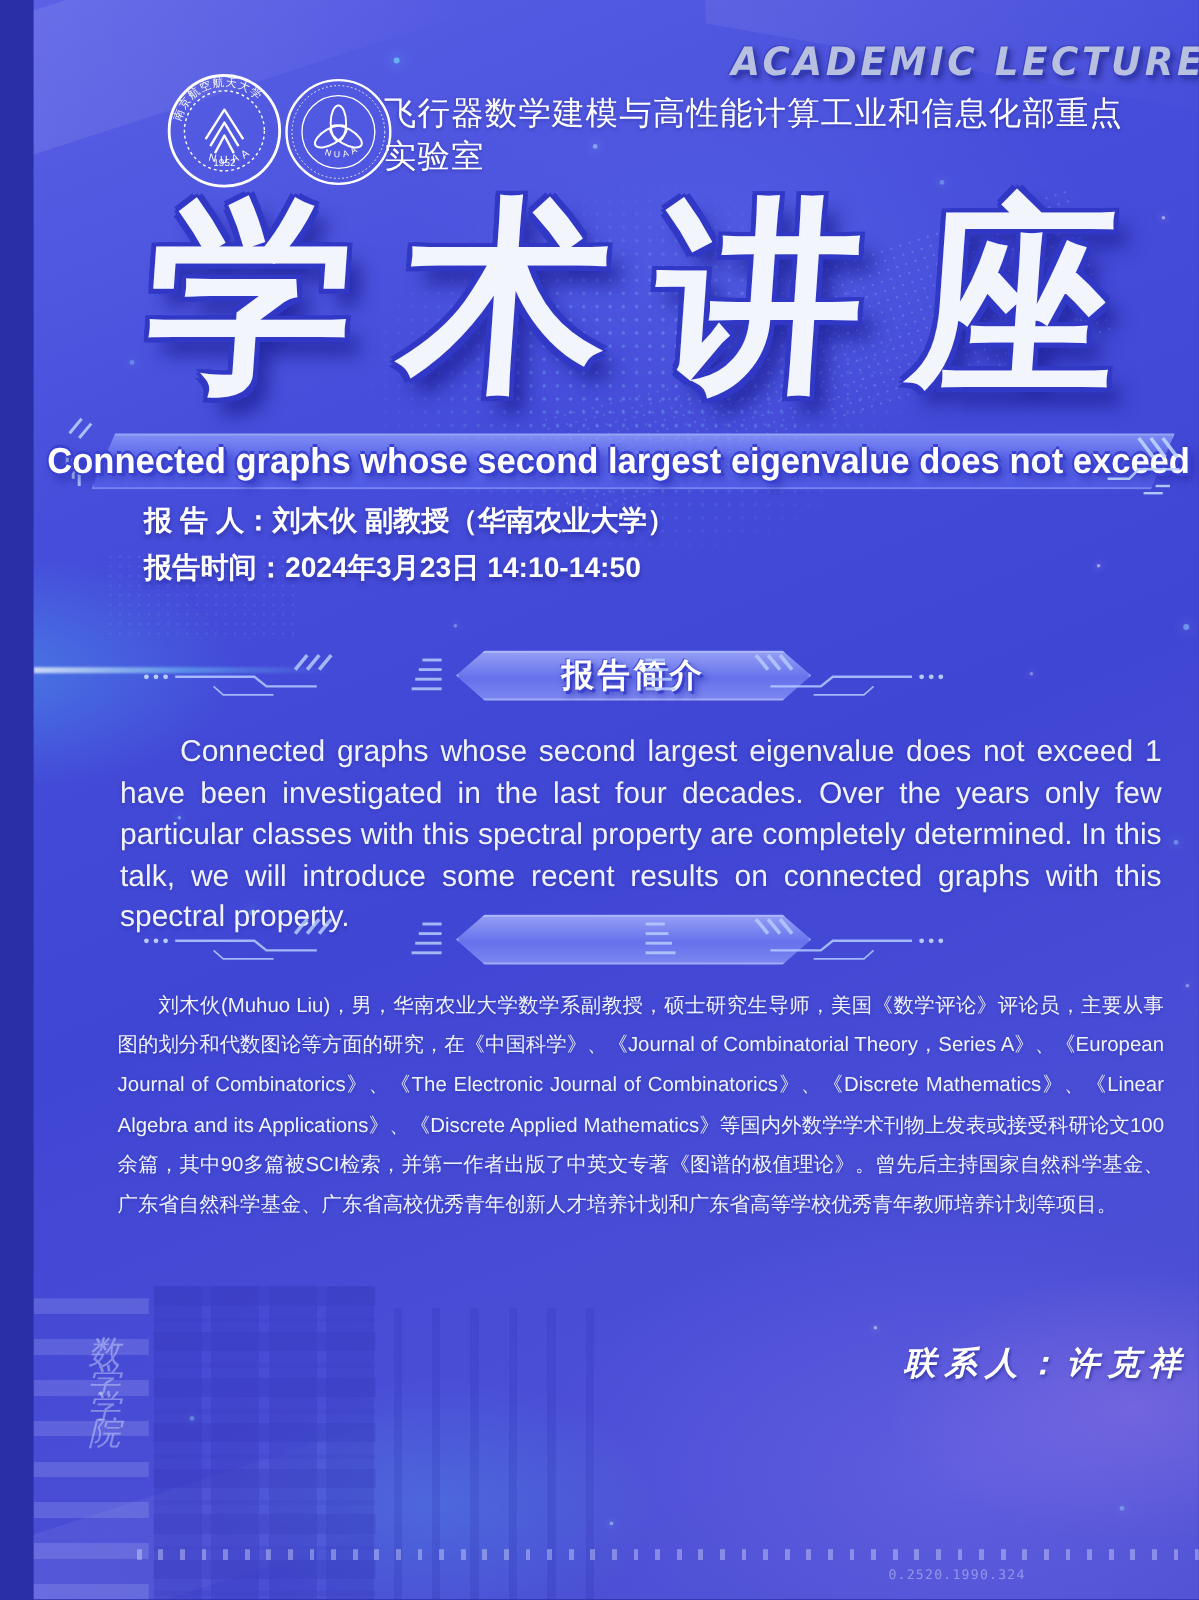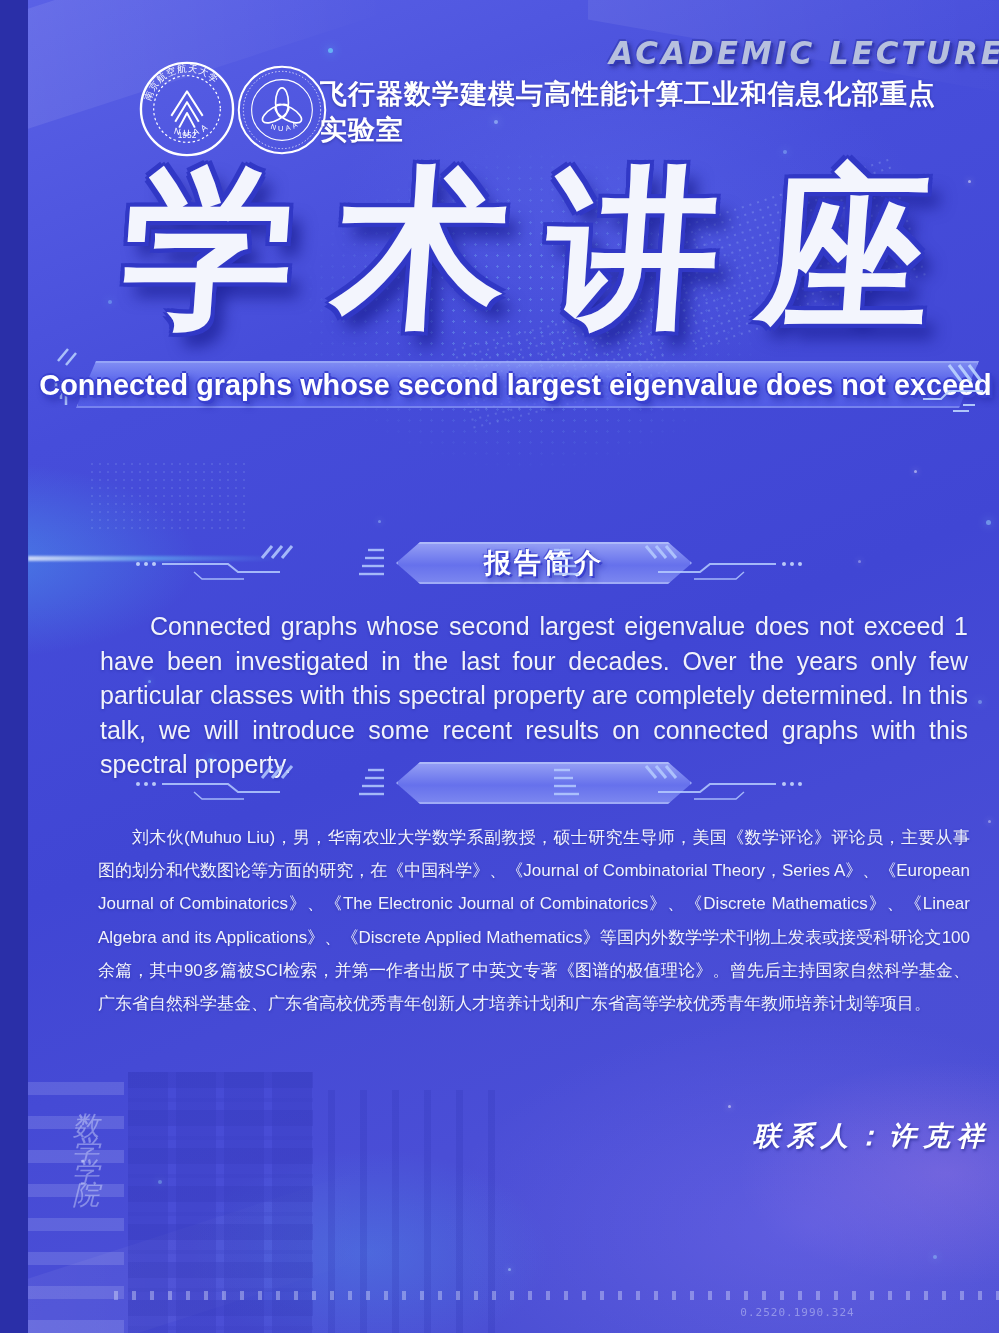--- a/index.html
+++ b/index.html
@@ -38,21 +38,21 @@
   
   .acad{
     position:absolute;right:22px;top:34px;font-size:31px;font-weight:bold;font-style:italic;
     letter-spacing:3px;color:#b7c0de;
     text-shadow:2px 2px 0 #333ab8,-1px -1px 0 #3d44c2,3px 3px 5px rgba(20,20,90,.6);
     font-family:"DejaVu Sans",sans-serif;transform:scaleY(1.05);
   }
   .logo{position:absolute;}
   .logo svg{display:block;}
   .labnames{position:absolute;left:292px;top:76px;width:640px;}
-  .lab-cn{font-size:27px;font-weight:bold;color:#ffffff;letter-spacing:1px;text-shadow:0 1px 3px rgba(30,30,120,.5);}
+  .lab-cn{font-size:27px;font-weight:normal;color:#ffffff;letter-spacing:1px;text-shadow:0 1px 3px rgba(30,30,120,.5);}
   .lab-en{margin-top:9px;font-size:15.5px;color:#eef1ff;letter-spacing:.2px;}
 
   
   .main-title{
     position:absolute;left:0;top:158px;width:100%;text-align:center;
     font-size:172px;line-height:1.05;font-weight:900;color:#f3f5fd;
     letter-spacing:40px;text-indent:40px;transform:skewX(-4deg);
     text-shadow:
       4px 0 0 #3138c6,-4px 0 0 #3138c6,0 4px 0 #3138c6,0 -4px 0 #3138c6,
       4px 4px 0 #3138c6,-4px 4px 0 #3138c6,4px -4px 0 #3138c6,-4px -4px 0 #3138c6,
@@ -76,21 +76,21 @@
   .banner-deco.left{left:-22px;}
   .banner-deco.right{right:-10px;transform:scale(-1,1);}
 
   
   .info{position:absolute;left:92px;top:419px;color:#fff;font-weight:bold;font-size:23.5px;text-shadow:0 2px 4px rgba(25,30,130,.55);}
   .info-row{display:flex;margin-bottom:8px;line-height:31px;white-space:nowrap;}
   .info-label{display:inline-block;}
   .info-value{display:inline-block;}
 
   
-  .sec{position:absolute;left:16px;width:850px;height:44px;}
+  .sec{position:absolute;left:0;width:850px;height:44px;}
   .sec-shape{
     position:absolute;left:352px;top:0;width:296px;height:42px;
     clip-path:polygon(24px 0,calc(100% - 24px) 0,100% 50%,calc(100% - 24px) 100%,24px 100%,0 50%);
     background:linear-gradient(180deg,#97a1f5 0%,#6671ec 55%,#7d88f0 100%);
     box-shadow:inset 0 0 0 2px rgba(205,218,255,.45);
   }
   .sec-title{
     position:absolute;left:352px;top:0;width:296px;height:42px;display:flex;align-items:center;justify-content:center;
     font-size:27px;font-weight:800;color:#fff;letter-spacing:3px;
     text-shadow:2px 2px 0 #3a41cf,-1px -1px 0 #4a51d8,3px 4px 6px rgba(25,30,150,.7);
@@ -244,20 +244,28 @@
           <line x1="18" y1="34" x2="30" y2="18"></line>
           <line x1="28" y1="34" x2="40" y2="18"></line>
         <polyline points="6,44 40,44 48,52 66,52" stroke-width="2"></polyline>
         <line x1="14" y1="58" x2="26" y2="58" stroke-width="2"></line>
         <line x1="20" y1="64" x2="36" y2="64" stroke-width="2"></line>
       </g>
     </svg>
   </div>
 
   <div class="info">
+    <div class="info-row">
+      <span class="info-label">报 告 人：</span>
+      <span class="info-value">刘木伙 副教授（华南农业大学）</span>
+    </div>
+    <div class="info-row">
+      <span class="info-label">报告时间：</span>
+      <span class="info-value">2024年3月23日  14:10-14:50</span>
+    </div>
   </div>
 
   <div class="sec" style="top:542px;">
     <svg class="sec-deco left deco-svg" width="258" height="40" viewBox="0 0 258 40">
       <g fill="#cfe0ff" opacity=".85">
         <circle cx="6" cy="20" r="2"></circle>
           <circle cx="14" cy="20" r="2"></circle>
           <circle cx="22" cy="20" r="2"></circle>
       </g>
       <g stroke="#b6ccff" fill="none" opacity=".85">

